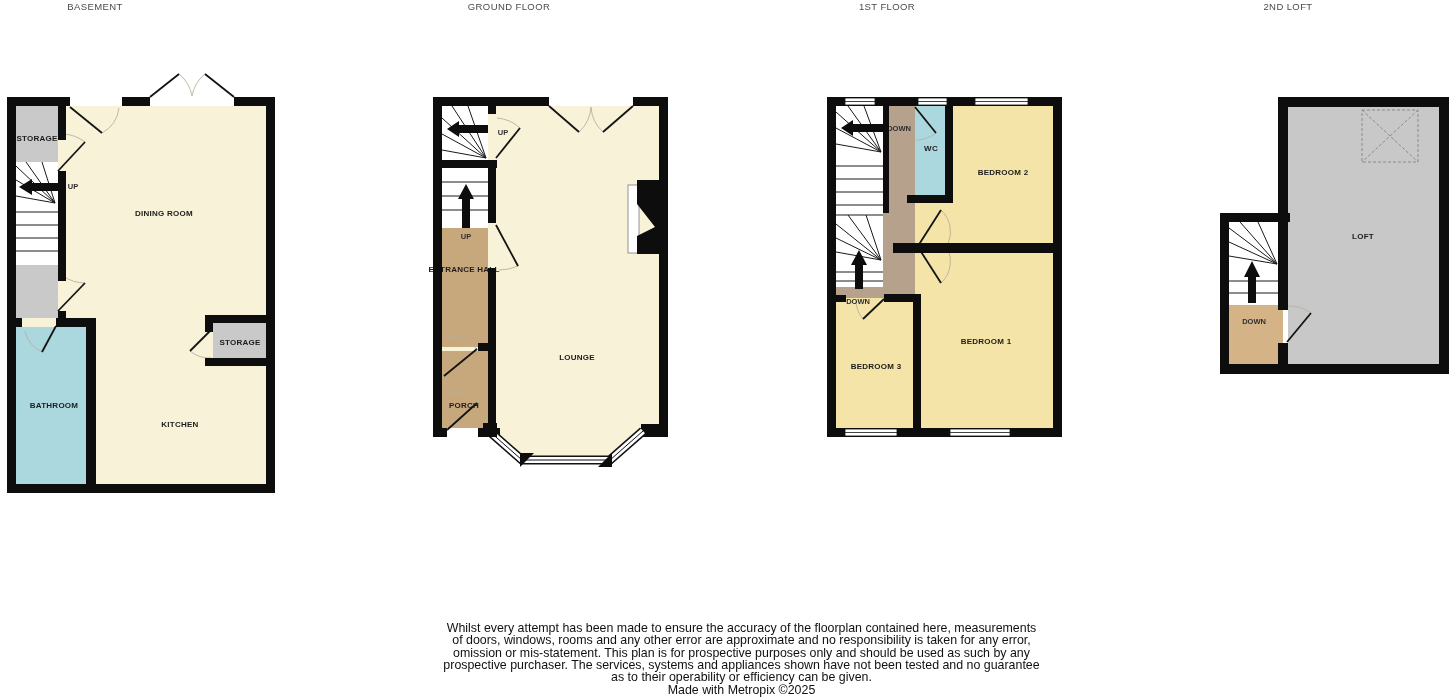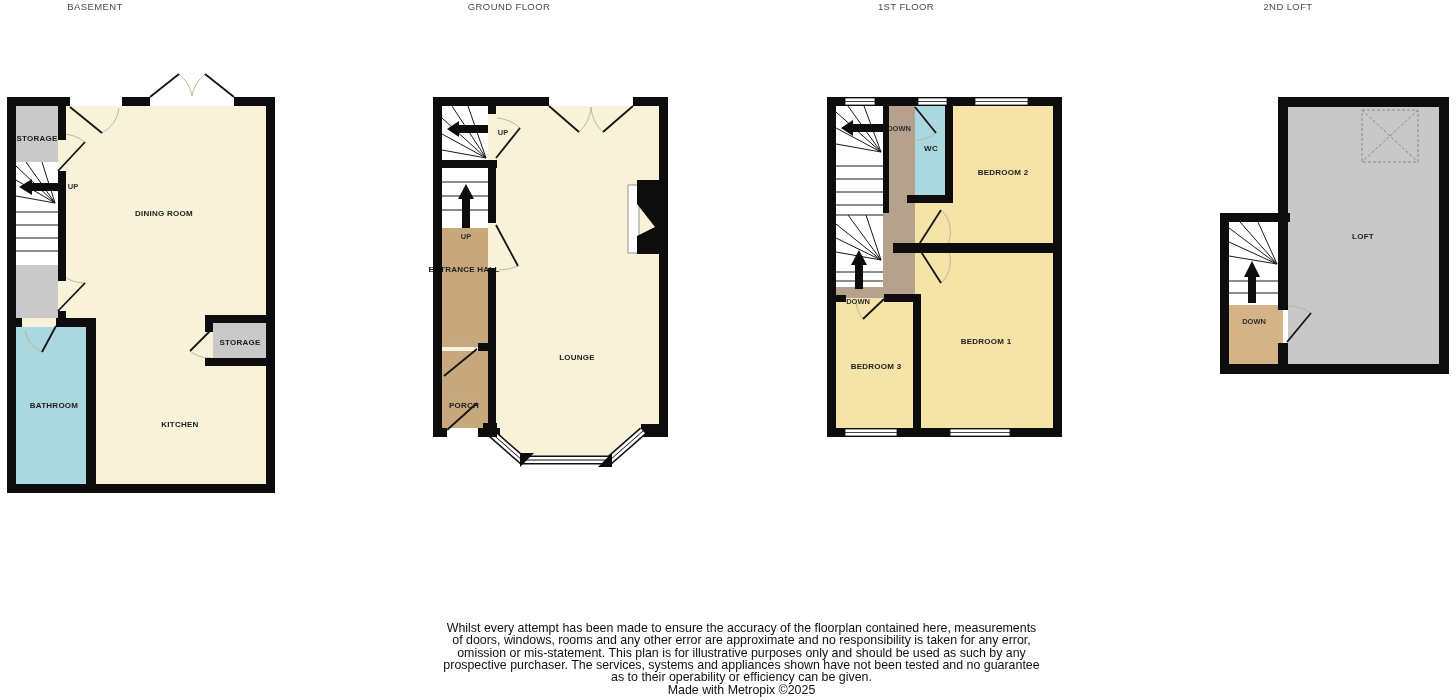--- a/index.html
+++ b/index.html
@@ -23,21 +23,21 @@
               font-size:12.4px;line-height:12.35px;}
   #disclaimer div{white-space:nowrap;padding-left:27px;}
 </style>
 </head>
 <body>
 
 <div id="canvas">
 
   <div class="floor-title" style="left:15px">BASEMENT</div>
   <div class="floor-title" style="left:429px">GROUND FLOOR</div>
-  <div class="floor-title" style="left:826px">1ST FLOOR</div>
+  <div class="floor-title" style="left:807px">1ST FLOOR</div>
   <div class="floor-title" style="left:1208px">2ND LOFT</div>
 
   <svg id="plans" viewBox="0 0 1456 700">
 
     <g>
       <rect x="16" y="106" width="250" height="378" fill="#f7f2d8"></rect>
       <rect x="16" y="106" width="42" height="56" fill="#c9c9c9"></rect>
       <rect x="16" y="162" width="42" height="103" fill="#ffffff"></rect>
       <rect x="16" y="265" width="42" height="53" fill="#c9c9c9"></rect>
       <rect x="16" y="327" width="70" height="157" fill="#abd7de"></rect>
@@ -260,19 +260,19 @@
         <rect class="wall" x="1278" y="343" width="10" height="21"></rect>
         <rect class="wall" x="1220" y="213" width="9" height="161"></rect>
         <rect class="wall" x="1220" y="213" width="70" height="9"></rect>
       </g>
     </g>
   </svg>
 
   <div id="disclaimer">
     <div>Whilst every attempt has been made to ensure the accuracy of the floorplan contained here, measurements</div>
     <div>of doors, windows, rooms and any other error are approximate and no responsibility is taken for any error,</div>
-    <div>omission or mis-statement. This plan is for illustrative purposes only and should be used as such by any</div>
+    <div>omission or mis-statement. This plan is for prospective purposes only and should be used as such by any</div>
     <div>prospective purchaser. The services, systems and appliances shown have not been tested and no guarantee</div>
     <div>as to their operability or efficiency can be given.</div>
     <div>Made with Metropix ©2025</div>
   </div>
 
 </div>
 
 </body></html>

